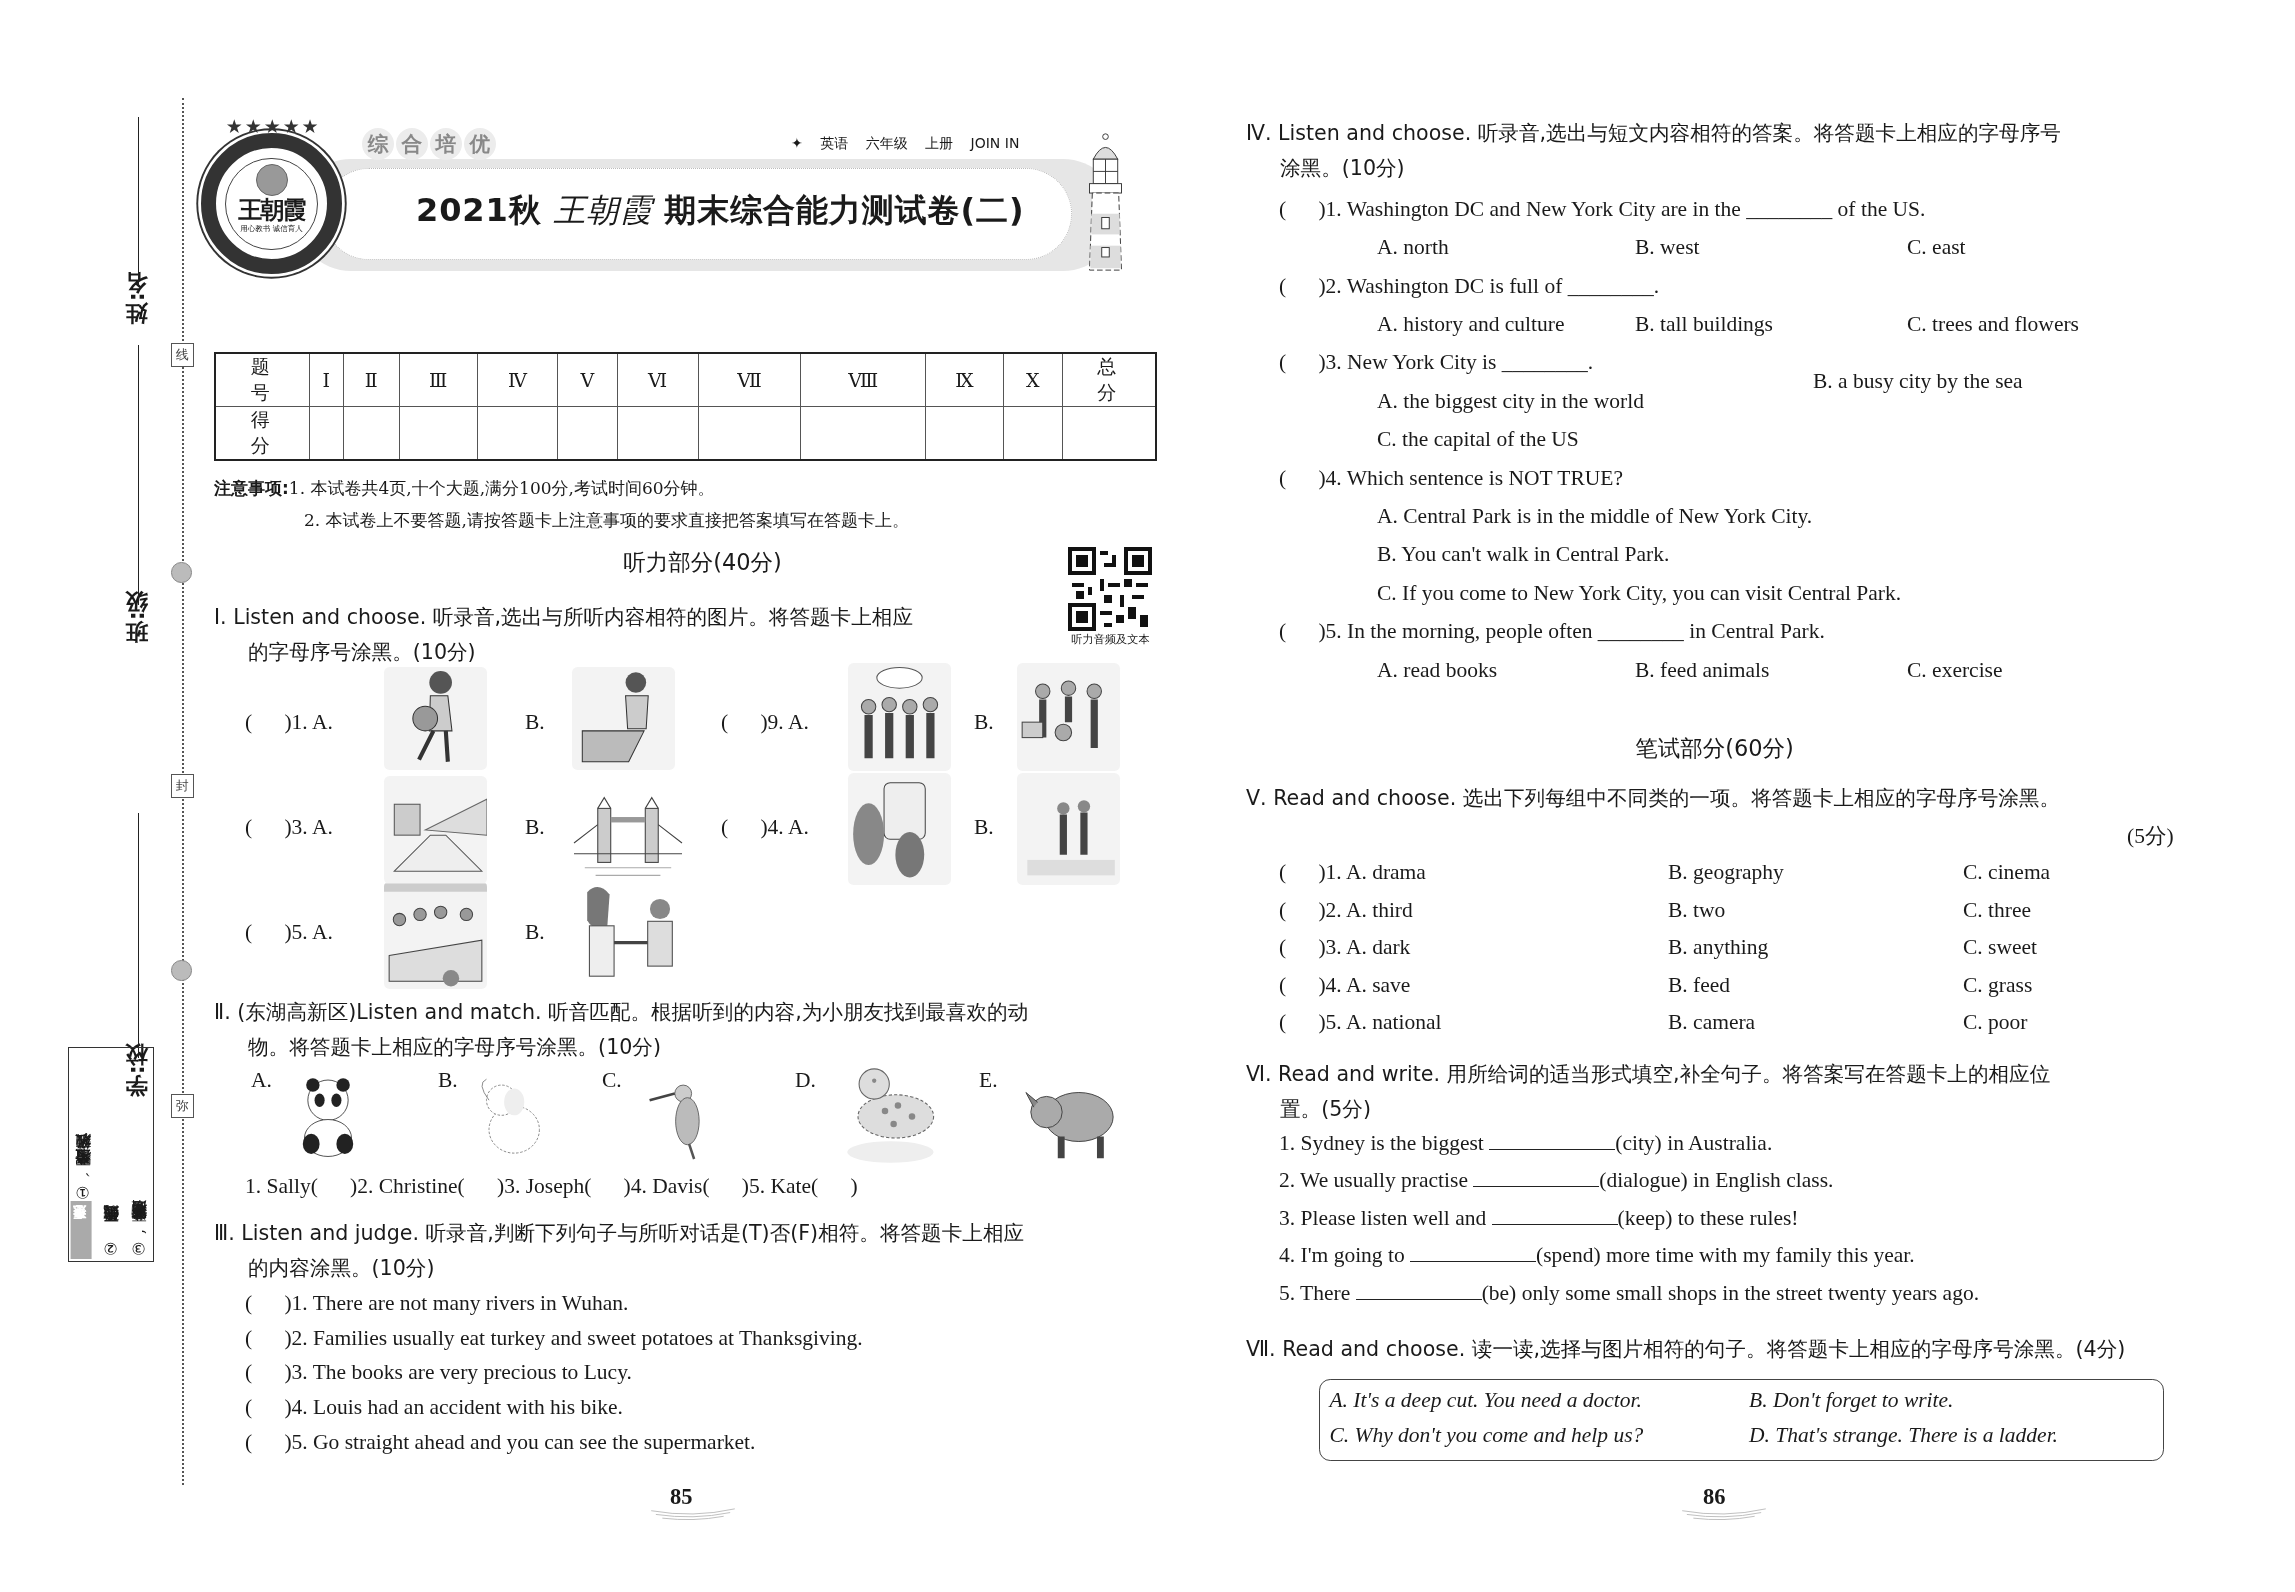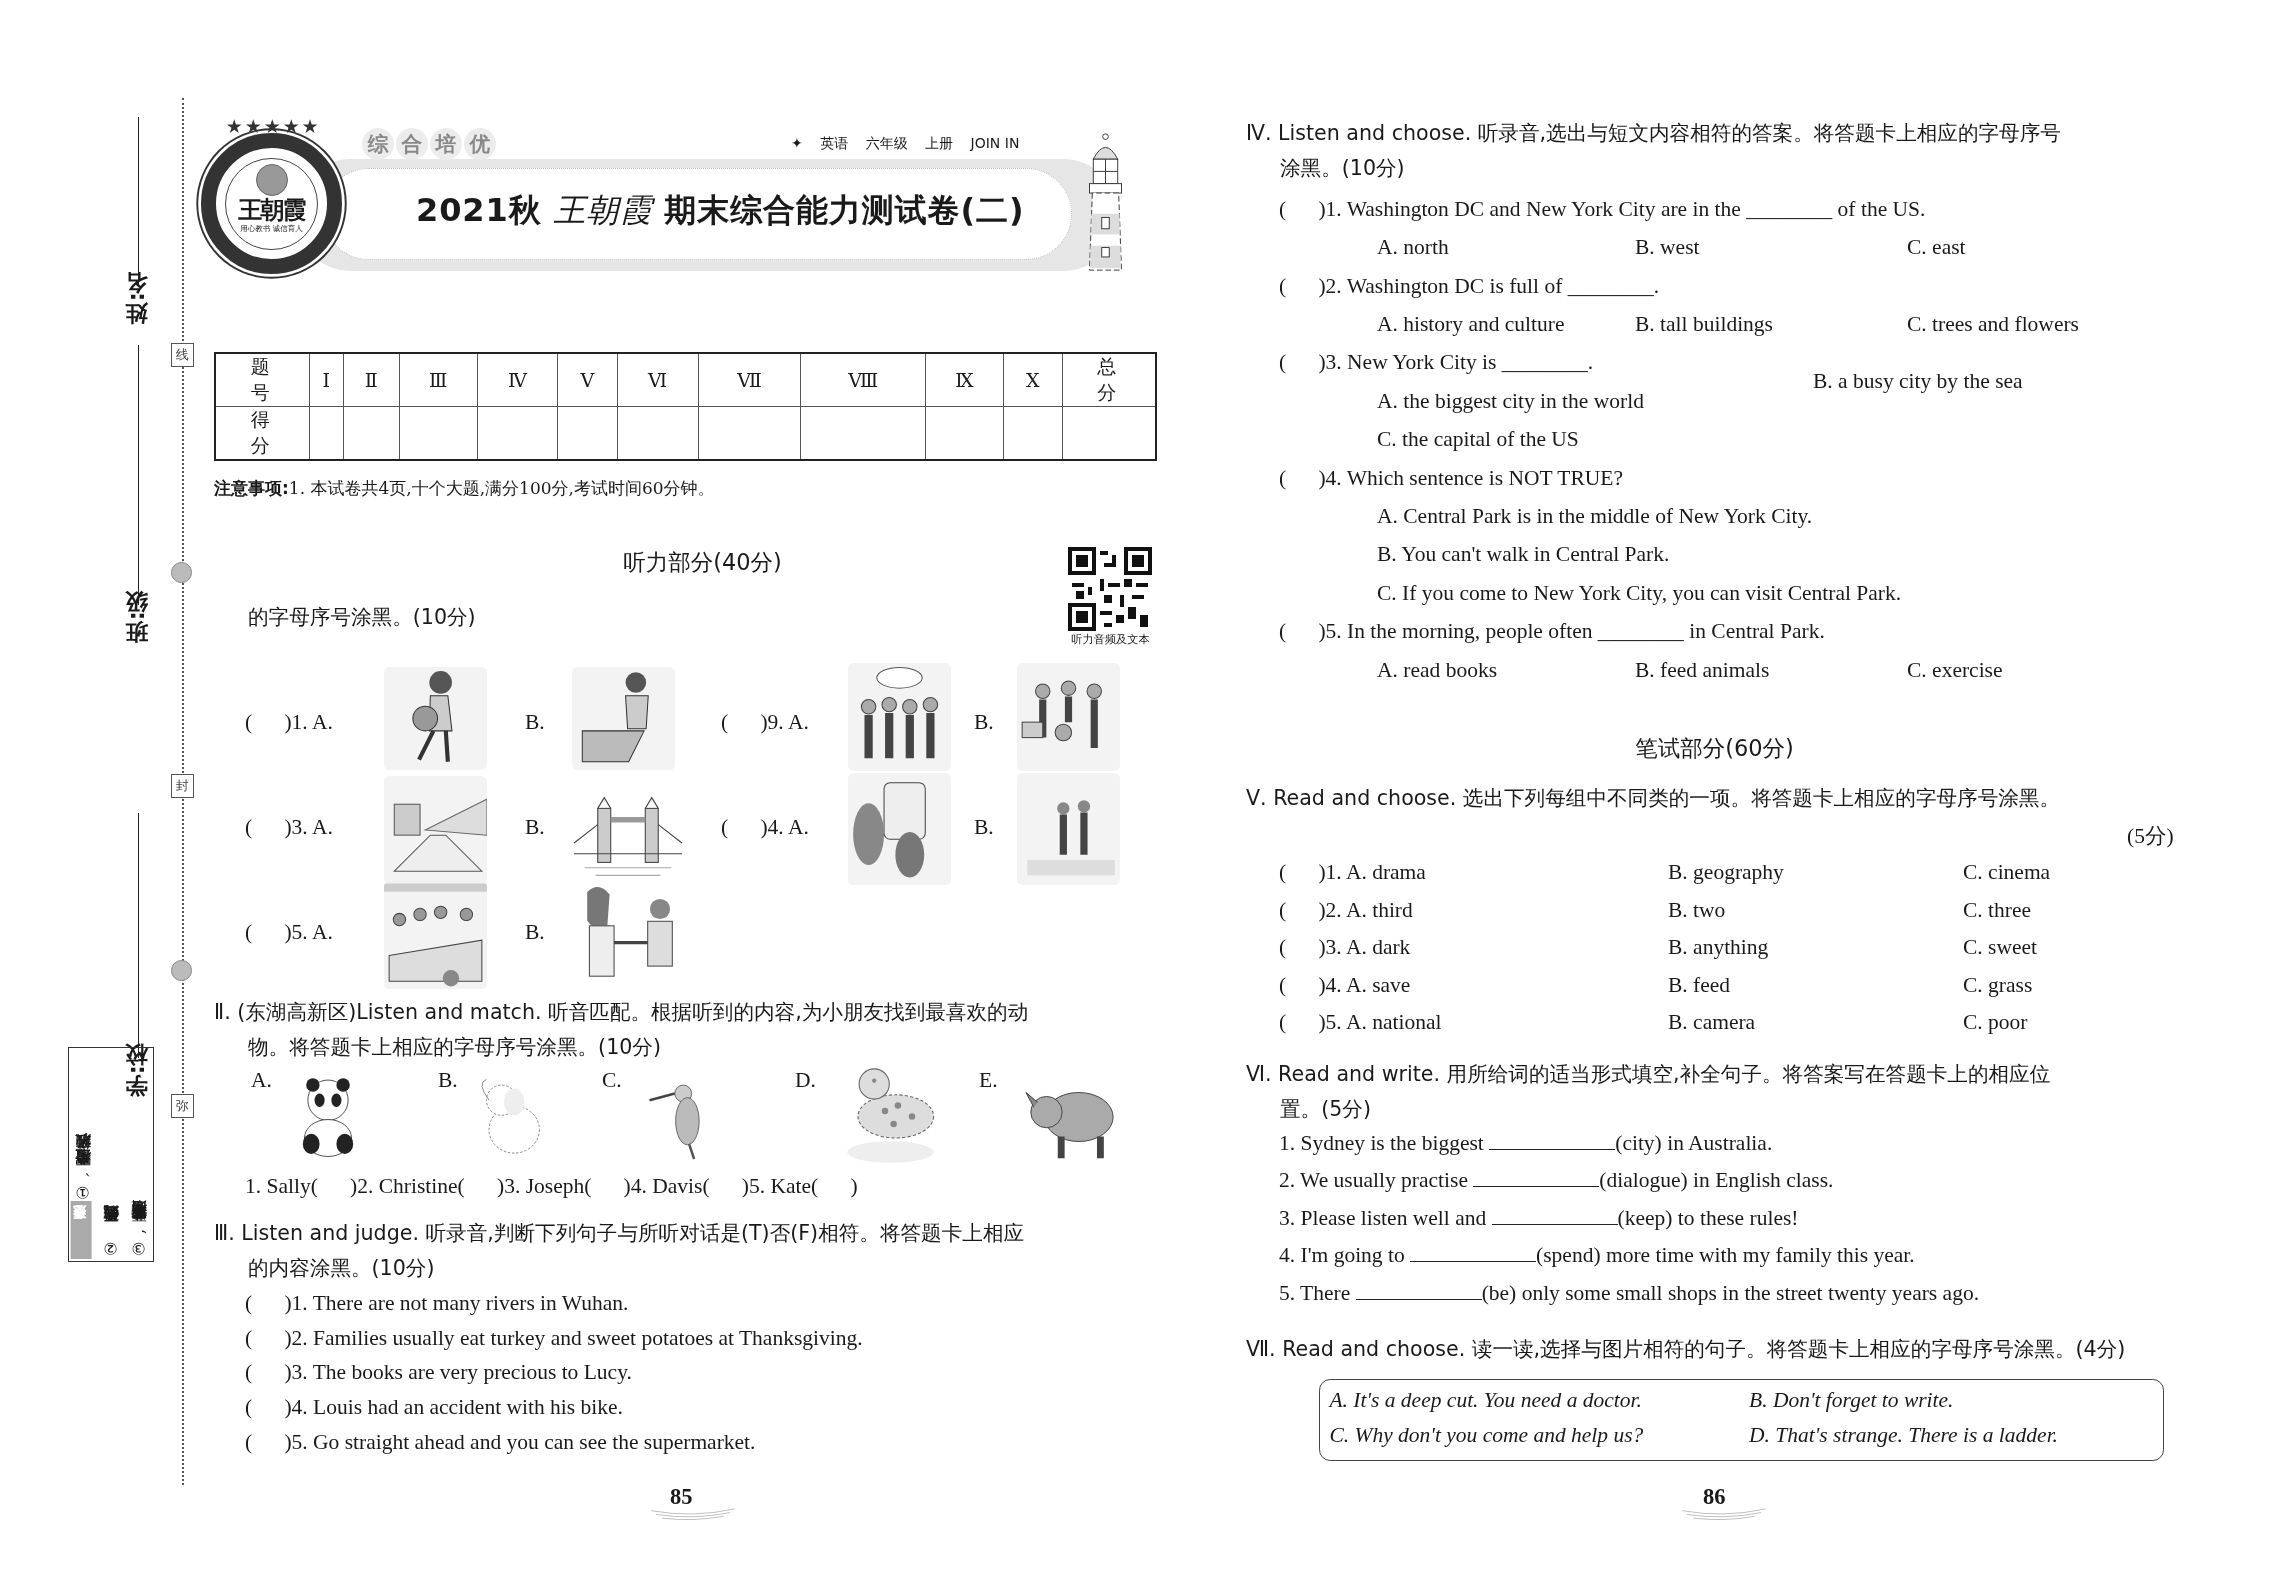--- a/index.html
+++ b/index.html
@@ -168,20 +168,21 @@
         <td></td>
     <td></td>
         <td></td>
     <td></td>
   </tr>
 </tbody>
   </table>
 
 <div class="notes">
   <div><span class="note-label">注意事项:</span><span>1. 本试卷共4页,十个大题,满分100分,考试时间60分钟。</span></div>
+  <div class="indent">2. 本试卷上不要答题,请按答题卡上注意事项的要求直接把答案填写在答题卡上。</div>
 </div>
 
 <div class="part-title" style="left:562px;top:547px;width:281px">听力部分(40分)</div>
 <svg class="qr" viewBox="0 0 21 21" shape-rendering="crispEdges">
   <rect width="21" height="21" fill="#fff"></rect>
   <g fill="#111">
     <rect x="0" y="0" width="7" height="7"></rect>
       <rect x="1" y="1" width="5" height="5" fill="#fff"></rect>
       <rect x="2" y="2" width="3" height="3"></rect>
     <rect x="14" y="0" width="7" height="7"></rect>
@@ -206,20 +207,21 @@
       <rect x="12" y="17" width="2" height="2"></rect>
       <rect x="15" y="15" width="2" height="3"></rect>
     <rect x="18" y="17" width="2" height="3"></rect>
       <rect x="9" y="19" width="2" height="1"></rect>
       <rect x="2" y="11" width="2" height="2"></rect>
   </g>
 </svg>
 <div class="qr-label">听力音频及文本</div>
 
 <div class="section-head" style="left:214px;top:600px">
+  <div>Ⅰ. Listen and choose. 听录音,选出与所听内容相符的图片。将答题卡上相应</div>
   <div class="sub">的字母序号涂黑。(10分)</div>
 </div>
 
 <div>
   <div class="serif-line" style="left:245px;top:710px">(      )1. A.</div>
   <div class="pic" style="left:384px;top:667px;width:103px;height:103px">
     <svg viewBox="0 0 100 100">
         <circle cx="55" cy="15" r="11" fill="#555"></circle>
         <path d="M45 28 L62 28 L66 62 L44 62 Z" fill="#ccc" stroke="#333"></path>
         <circle cx="40" cy="50" r="12" fill="#999" stroke="#333"></circle>

